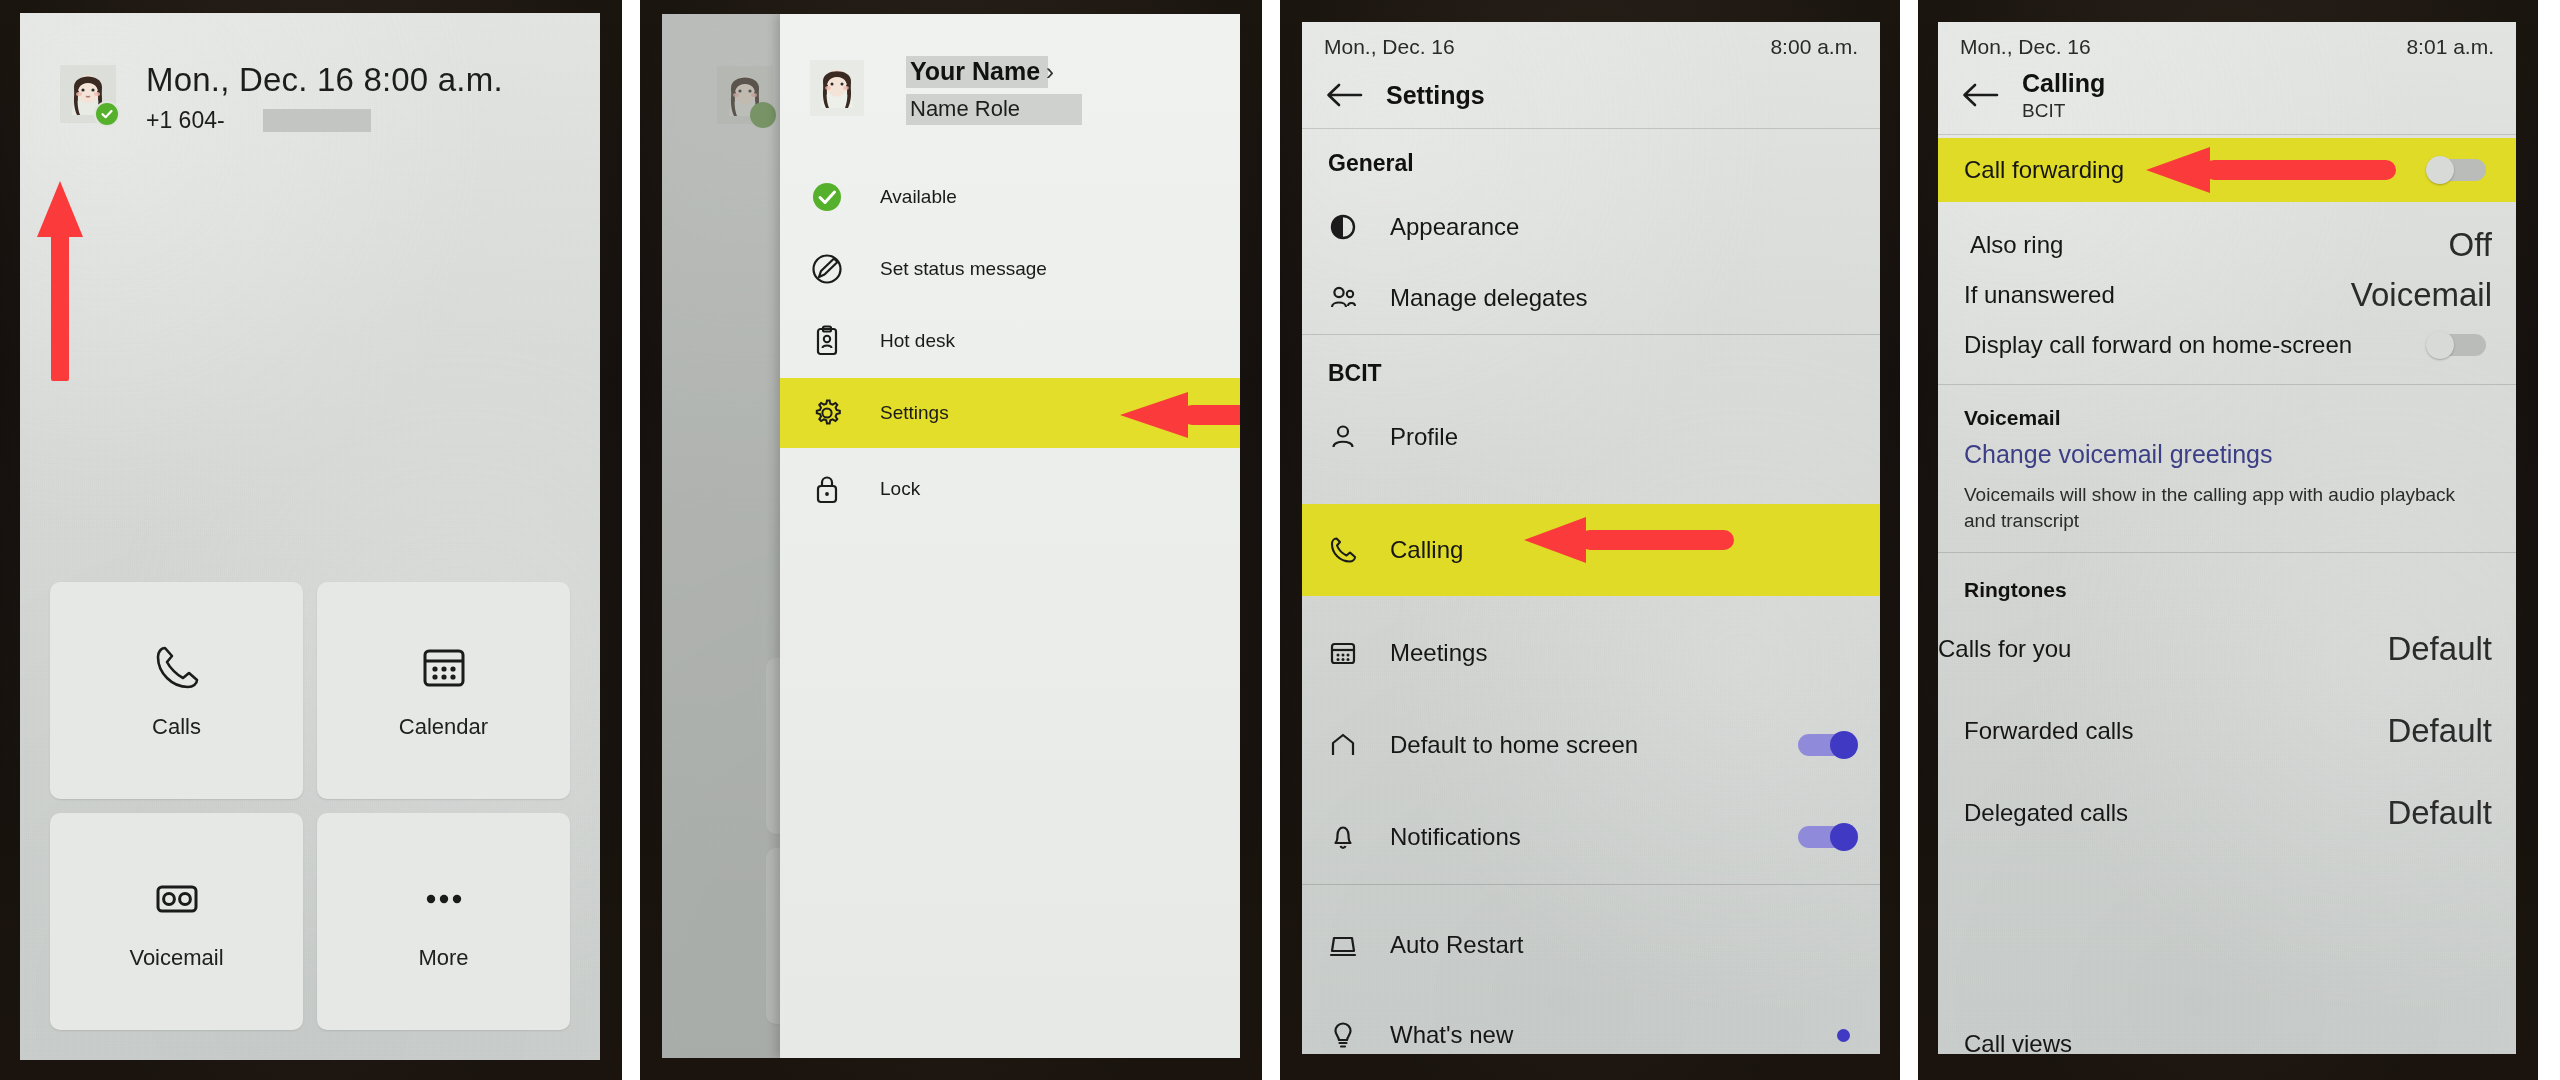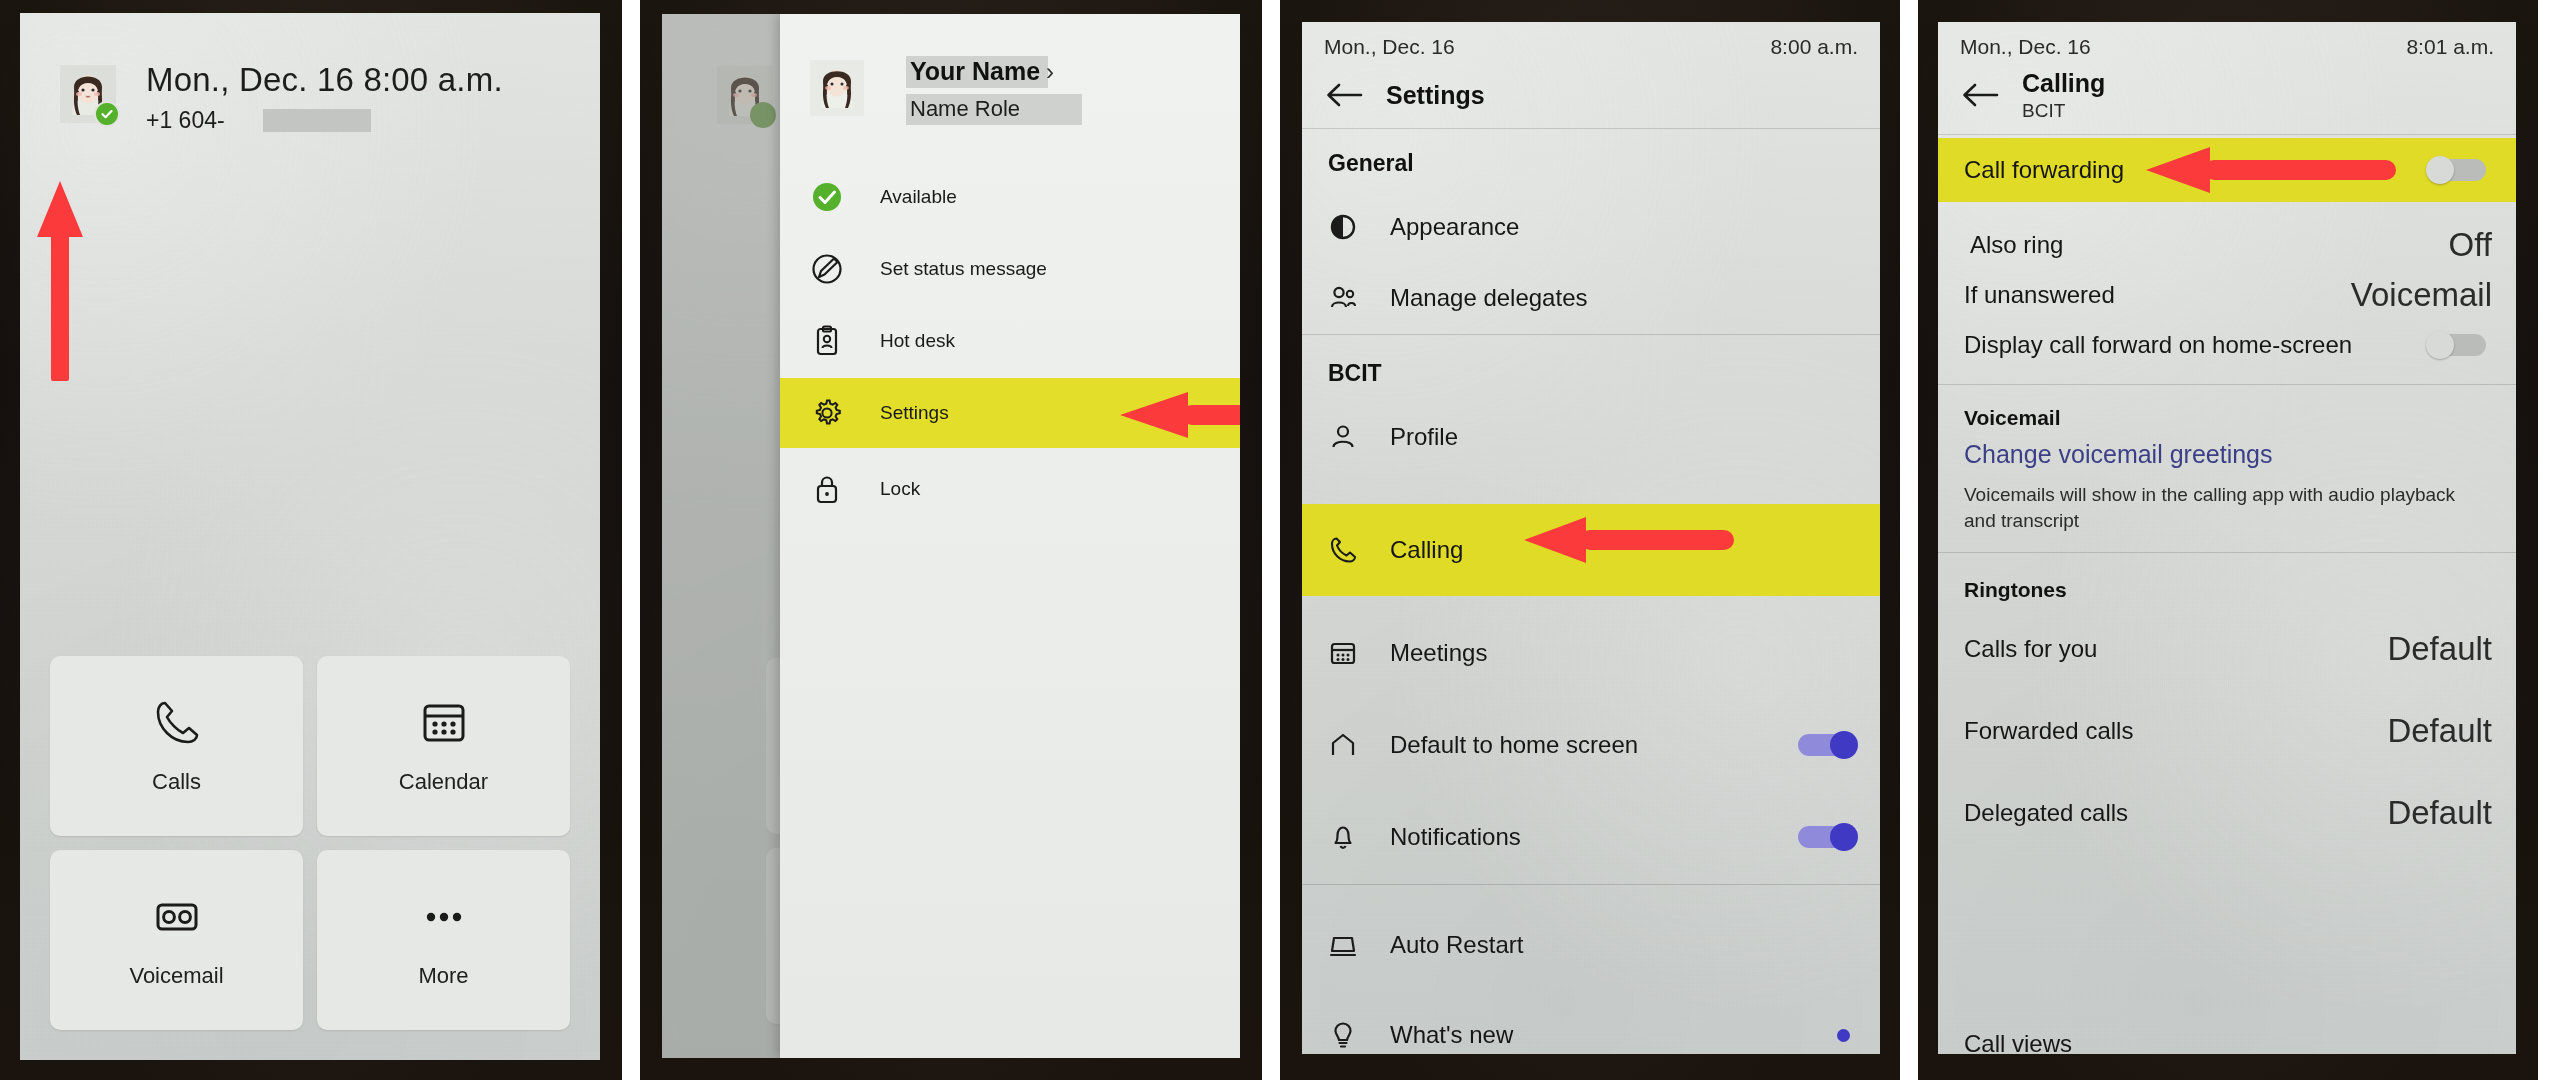--- a/index.html
+++ b/index.html
@@ -53,21 +53,21 @@
        border:2px solid #e2e4e0;box-sizing:border-box;}
   .presence svg{width:14px;height:14px;}
   .home-time{position:absolute;left:86px;top:-4px;font-size:33px;color:#1d1d1d;letter-spacing:.2px;white-space:nowrap;}
   .home-num{position:absolute;left:86px;top:42px;font-size:23px;color:#1d1d1d;display:flex;align-items:center;gap:36px;}
   .redact{display:inline-block;width:108px;height:23px;background:#c3c5c2;margin-left:2px;vertical-align:middle;}
 
   .arrow-up{position:absolute;left:17px;top:168px;width:46px;height:200px;}
 
   .tiles{position:absolute;left:30px;right:30px;bottom:30px;display:grid;
         grid-template-columns:1fr 1fr;gap:14px;}
-  .tile{height:180px;border-radius:10px;background:#e6e8e5;
+  .tile{height:217px;border-radius:10px;background:#e6e8e5;
         box-shadow:0 1px 2px rgba(0,0,0,.10);
         display:flex;flex-direction:column;align-items:center;justify-content:center;gap:20px;}
   .tile svg{width:52px;height:52px;}
   .tile span{font-size:22px;color:#202020;}
 
   
   .dim{position:absolute;inset:0;}
   .dim-avatar{position:absolute;left:55px;top:52px;width:56px;height:58px;overflow:hidden;}
   .dim-presence{position:absolute;left:88px;top:88px;width:26px;height:26px;border-radius:50%;background:#6f9e4f;}
   .dim-tiles{position:absolute;left:104px;right:-20px;bottom:34px;display:grid;grid-template-columns:1fr;gap:14px;}
@@ -549,21 +549,21 @@
 
       <div style="position:absolute;left:26px;top:418px;" class="link">Change voicemail greetings</div>
 
       <div style="position:absolute;left:26px;right:26px;top:460px;" class="desc">Voicemails will show in the calling app with audio playback and transcript</div>
 
       <div class="sectionrule" style="top:530px"></div>
 
       <div class="sec-title" style="top:556px;font-size:21px">Ringtones</div>
 
       <div class="row" style="top:600px;height:54px">
-        <span class="lb" style="margin-left:26px">Calls for you</span>
+        <span class="lb" style="">Calls for you</span>
         <span class="val">Default</span>
       </div>
 
       <div class="row" style="top:682px;height:54px">
         <span class="lb" style="margin-left:26px">Forwarded calls</span>
         <span class="val">Default</span>
       </div>
 
       <div class="row" style="top:764px;height:54px">
         <span class="lb" style="margin-left:26px">Delegated calls</span>

